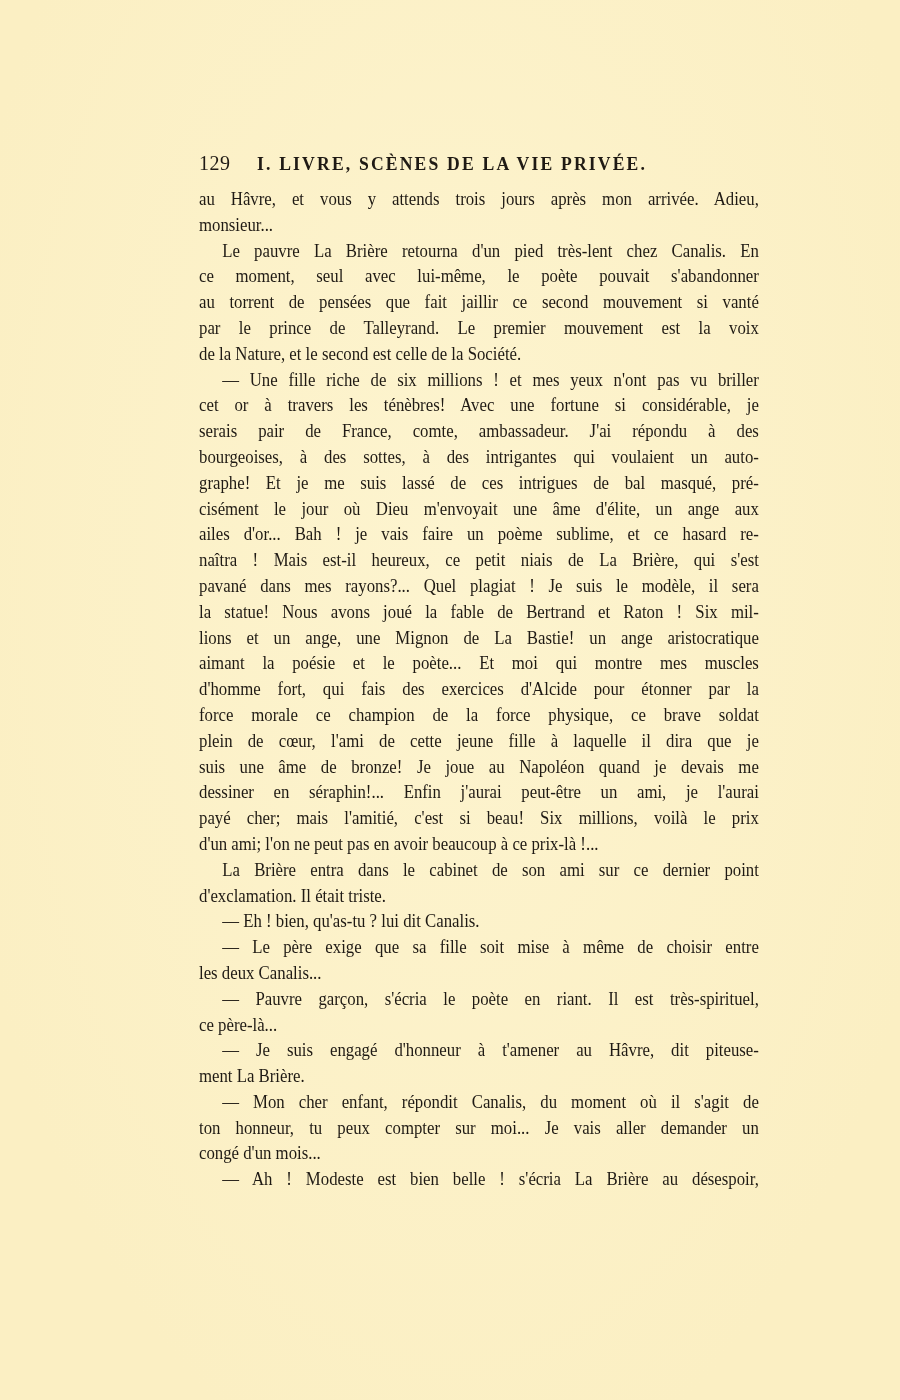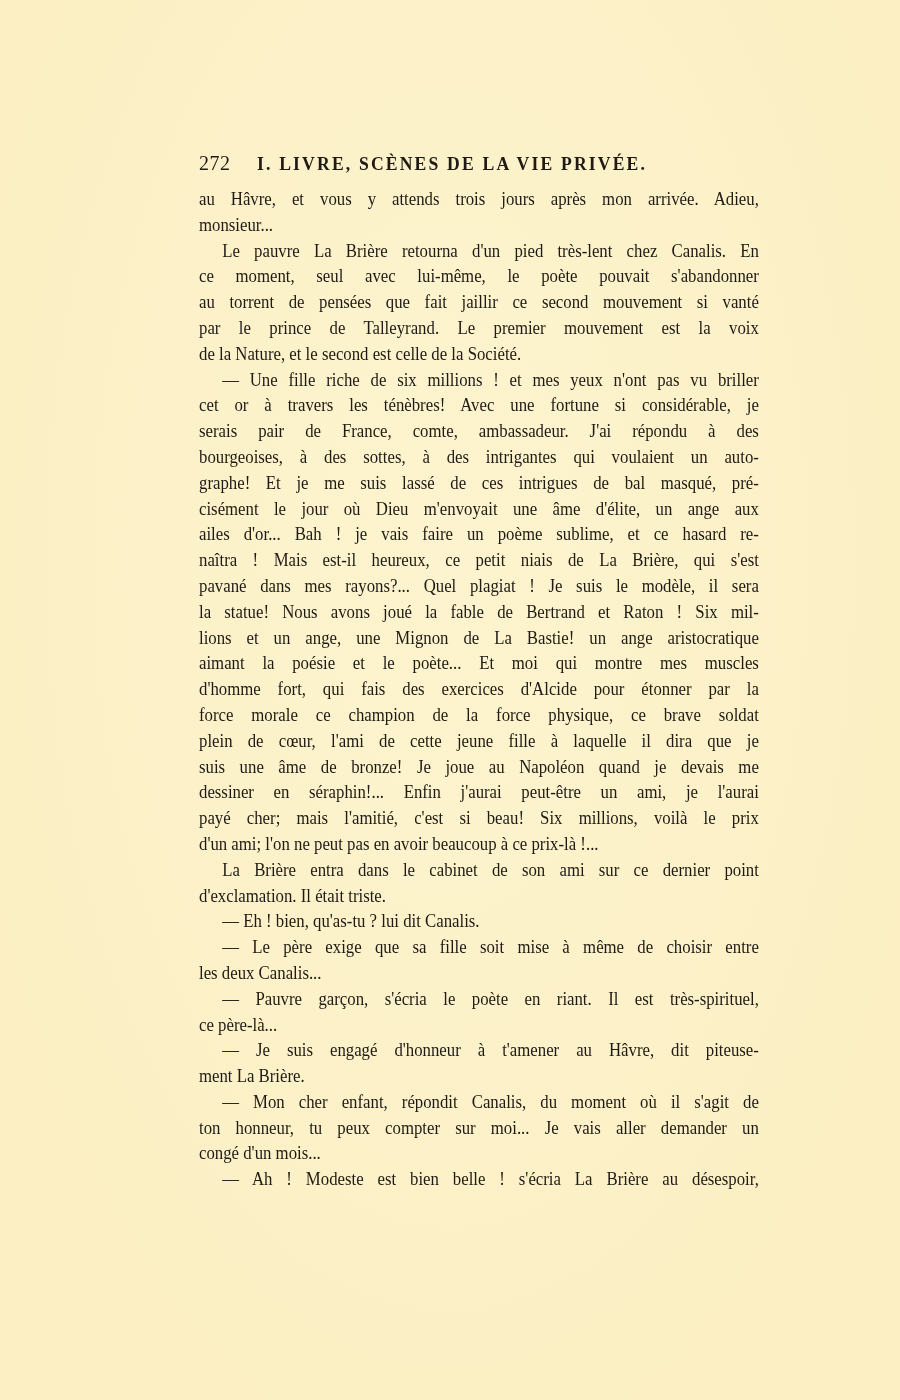--- a/index.html
+++ b/index.html
@@ -67,21 +67,21 @@
       padding-left: 27px;
       width: 624px;
     }
   </style>
 </head>
 <body>
 
 <div class="page">
   <div class="text-block">
     <div class="running-head">
-      <span class="page-number">272</span>
+      <span class="page-number">129</span>
       <span class="header-title">I. LIVRE, SCÈNES DE LA VIE PRIVÉE.</span>
     </div>
     <div id="body-lines">
         <span class="line">au Hâvre, et vous y attends trois jours après mon arrivée. Adieu,</span>
         <span class="line last">monsieur...</span>
         <span class="line indent">Le pauvre La Brière retourna d'un pied très-lent chez Canalis. En</span>
         <span class="line">ce moment, seul avec lui-même, le poète pouvait s'abandonner</span>
         <span class="line">au torrent de pensées que fait jaillir ce second mouvement si vanté</span>
         <span class="line">par le prince de Talleyrand. Le premier mouvement est la voix</span>
         <span class="line last">de la Nature, et le second est celle de la Société.</span>

